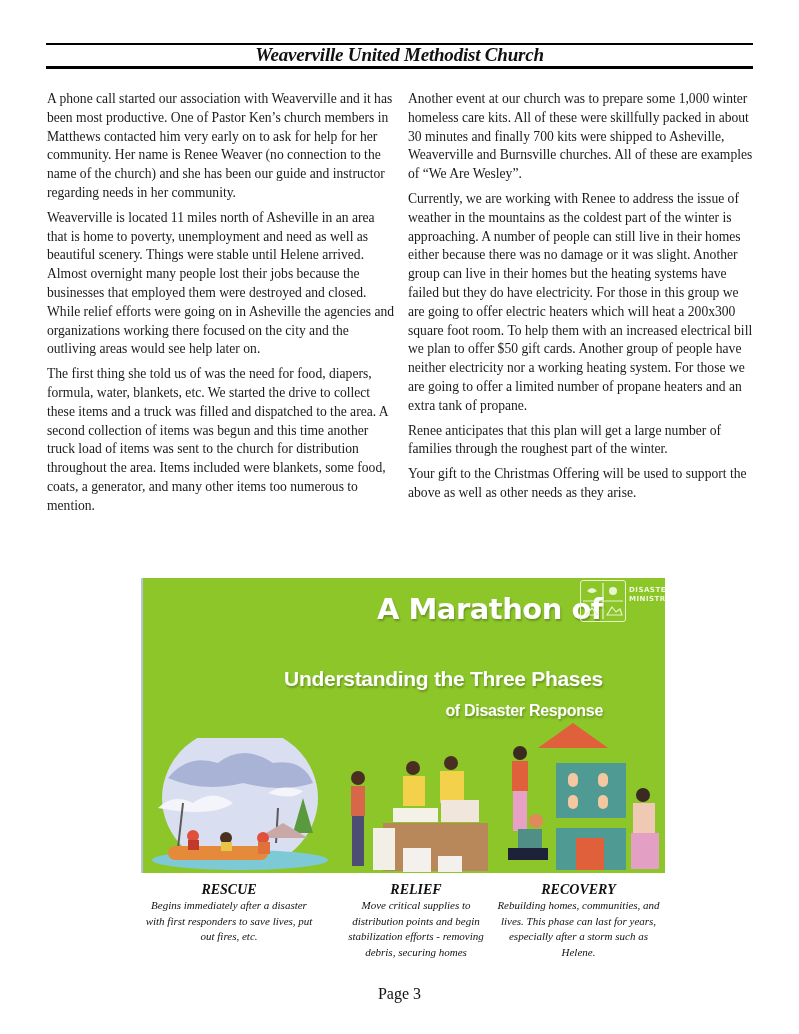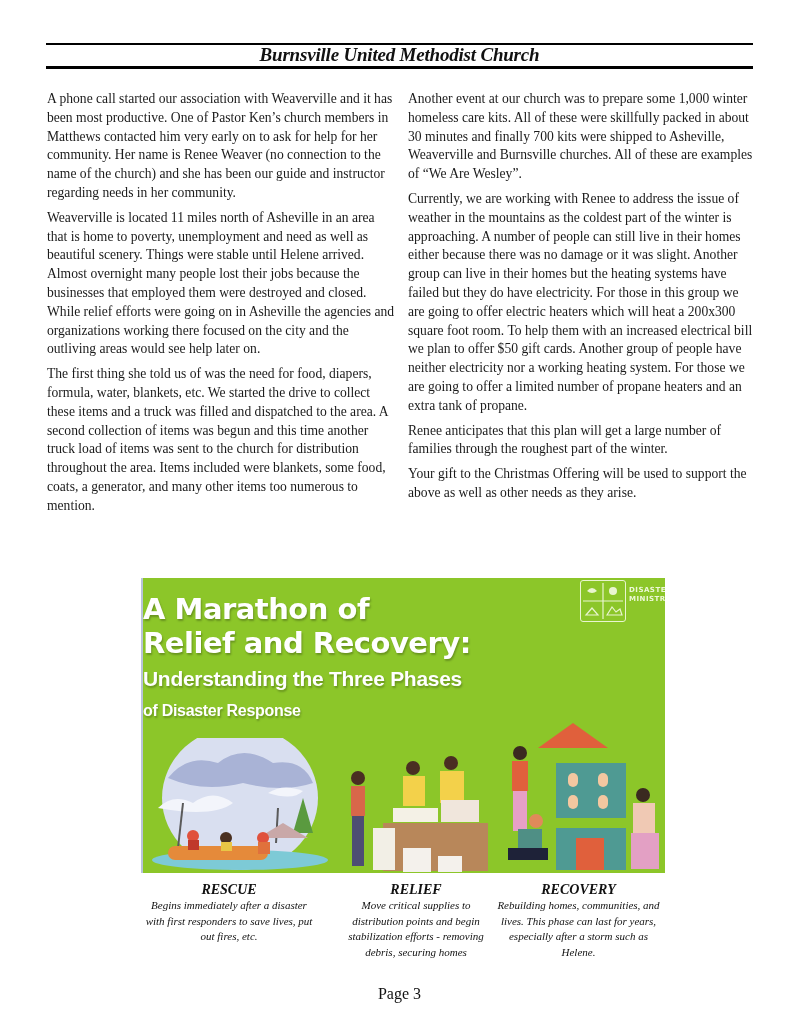--- a/index.html
+++ b/index.html
@@ -11,21 +11,21 @@
     .masthead { position: absolute; top: 44px; left: 46px; width: 707px; text-align: center;
                 font-family: "Liberation Serif", serif; font-style: italic; font-weight: bold;
                 font-size: 19px; line-height: 22px; letter-spacing: -0.2px; }
     .col { position: absolute; top: 90px; font-family: "Liberation Serif", serif;
            font-size: 13.6px; line-height: 18.8px; color: #1a1a1a; }
     .col.left { left: 47px; width: 348px; }
     .col.right { left: 408px; width: 348px; top: 90px; }
     .col p { margin: 0 0 6px 0; }
     .banner { position: absolute; left: 141px; top: 578px; width: 524px; height: 295px;
               background: #8cc629; overflow: hidden; border-left: 2px solid #b9c3d9; box-sizing: border-box; }
-    .banner .h1 { position: absolute; left: 0; width: 460px; text-align: left; color: #fff;
+    .banner .h1 { position: absolute; left: 0; width: 460px; text-align: right; color: #fff;
                   font-family: "DejaVu Sans", sans-serif; font-weight: bold; letter-spacing: -0.5px;
                   text-shadow: 1px 2px 2px rgba(0,0,0,0.25); }
     .banner .l1 { top: 14px; font-size: 29px; line-height: 34px; }
     .banner .l2 { top: 48px; font-size: 29px; line-height: 34px; }
     .banner .l3 { top: 88px; font-size: 21px; line-height: 26px; font-family: "Liberation Sans", sans-serif; font-weight: bold; letter-spacing: -0.3px; }
     .banner .l4 { top: 120px; font-size: 16px; line-height: 26px; font-family: "Liberation Sans", sans-serif; font-weight: bold; letter-spacing: -0.3px; }
     .logo { position: absolute; left: 437px; top: 2px; width: 44px; height: 40px; border: 1.5px solid #e9f5cf; border-radius: 3px; }
     .logo-text { position: absolute; left: 486px; top: 8px; color: #eef8d8; font-family: "DejaVu Sans", sans-serif;
                  font-weight: bold; font-size: 7px; line-height: 9px; letter-spacing: 0.5px; }
     .scene { position: absolute; }
@@ -36,39 +36,38 @@
     .cap.c1 { left: 0; width: 176px; }
     .cap.c2 { left: 200px; width: 150px; }
     .cap.c3 { left: 355px; width: 165px; }
     .page-num { position: absolute; top: 985px; left: 0; width: 799px; text-align: center;
                 font-family: "Liberation Serif", serif; font-size: 16px; }
   </style>
 </head>
 <body>
 
 <div class="rule top"></div>
-<div class="masthead">Burnsville United Methodist Church</div>
+<div class="masthead">Weaverville United Methodist Church</div>
 <div class="rule bottom"></div>
 
 <div class="col left">
   <p>A phone call started our association with Weaverville and it has been most productive. One of Pastor Ken’s church members in Matthews contacted him very early on to ask for help for her community.  Her name is Renee Weaver (no connection to the name of the church) and she has been our guide and instructor regarding needs in her community.</p>
   <p>Weaverville is located 11 miles north of Asheville in an area that is home to poverty, unemployment and need as well as beautiful scenery.  Things were stable until Helene arrived. Almost overnight many people lost their jobs because the businesses that employed them were destroyed and closed.  While relief efforts were going on in Asheville the agencies and organizations working there focused on the city and the outliving areas would see help later on.</p>
   <p>The first thing she told us of was the need for food, diapers, formula, water, blankets, etc.  We started the drive to collect these items and a truck was filled and dispatched to the area. A second collection of items was begun and this time another truck load of items was sent to the church for distribution throughout the area.  Items included were blankets, some food, coats, a generator, and many other items too numerous to mention.</p>
 </div>
 
 <div class="col right">
   <p>Another event at our church was to prepare some 1,000  winter homeless care kits.  All of these were skillfully packed in about 30 minutes and finally 700 kits were shipped to Asheville, Weaverville and Burnsville churches. All of these are examples of “We Are Wesley”.</p>
   <p>Currently, we are working with Renee to address the issue of weather in the mountains as the coldest part of the winter is approaching.  A number of people can still live in their homes either because there was no damage or it was slight. Another group can live in their homes but the heating systems have failed but they do have electricity.  For those in this group we are going to offer electric heaters which will heat a 200x300 square foot room.  To help them with an increased electrical bill we plan to offer $50 gift cards. Another group of people have neither electricity nor a working heating system.  For those we are going to offer a limited number of propane heaters and an extra tank of propane.</p>
   <p>Renee anticipates that this plan will get a large number of families through the roughest part of the winter.</p>
   <p>Your gift to the Christmas Offering will be used to support the above as well as other needs as they arise.</p>
 </div>
 
 <div class="banner">
   <div class="h1 l1">A Marathon of</div>
-  <div class="h1 l2">Relief and Recovery:</div>
   <div class="h1 l3">Understanding the Three Phases</div>
   <div class="h1 l4">of Disaster Response</div>
 
   <div class="logo">
     <svg width="44" height="40" viewBox="0 0 44 40">
       <line x1="22" y1="2" x2="22" y2="38" stroke="#e9f5cf" stroke-width="1.2"></line>
       <line x1="2" y1="20" x2="42" y2="20" stroke="#e9f5cf" stroke-width="1.2"></line>
       <path d="M6 10 q5 -6 10 0 q-5 4 -10 0z" fill="#e9f5cf"></path>
       <circle cx="32" cy="10" r="4" fill="#e9f5cf"></circle>
       <path d="M5 34 l6 -7 l6 7z" fill="none" stroke="#e9f5cf" stroke-width="1.2"></path>

